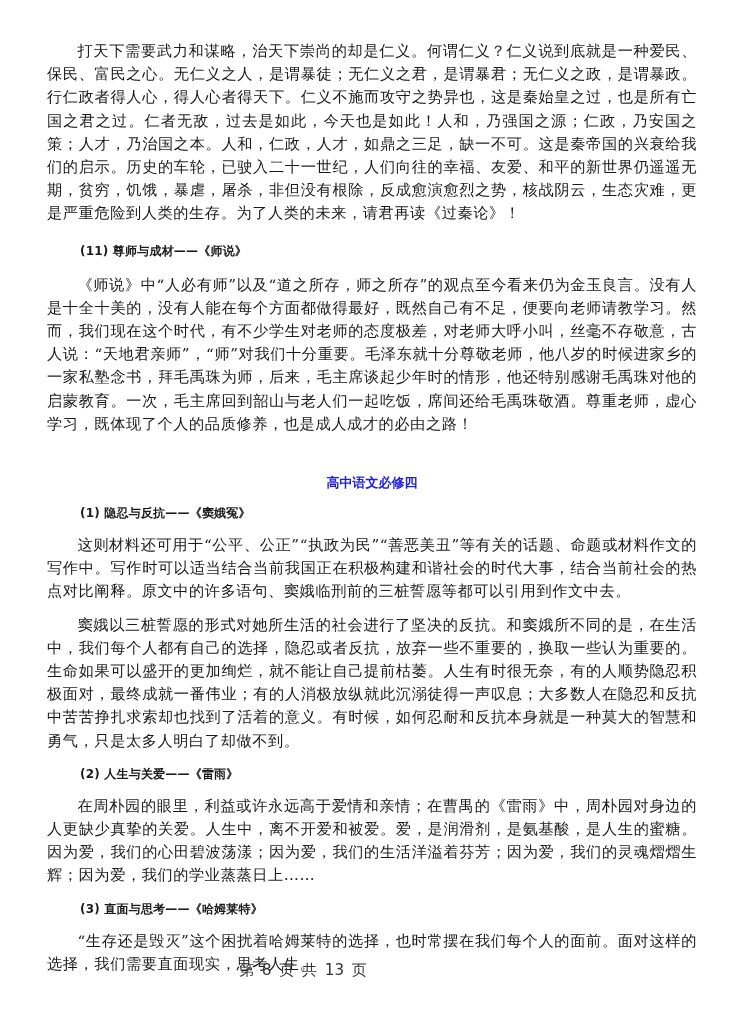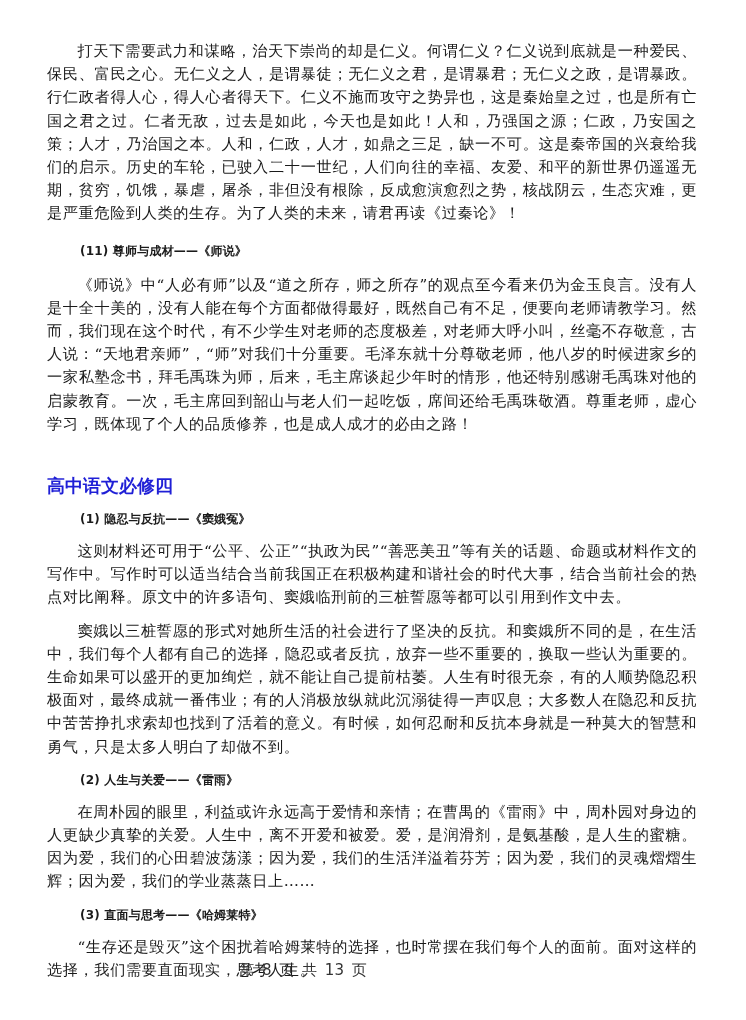--- a/index.html
+++ b/index.html
@@ -13,21 +13,21 @@
       font-size: 15.2px; line-height: 23.2px; margin: 0;
       text-align: justify; text-indent: 2em; letter-spacing: 0.6px;
     }
     .h {
       font-family: "DejaVu Sans", "Liberation Sans", sans-serif;
       font-weight: bold; font-size: 12px; line-height: 22px;
       margin: 0; padding-left: 33px; letter-spacing: 0.2px;
     }
     .center-title {
       font-family: Liberation Sans, sans-serif;
-      font-weight: bold; font-size: 18px; margin: 0;
+      font-weight: bold; text-align: center; font-size: 13px; margin: 0;
     }
     .blue { color: #1f1fd6; }
     .footer {
       position: absolute; left: 0; width: 606px; top: 961px;
       text-align: center; font-size: 15px; color: #333;
       font-family: "DejaVu Sans", "Liberation Sans", sans-serif;
       word-spacing: 3px;
     }
   </style>
 </head>

